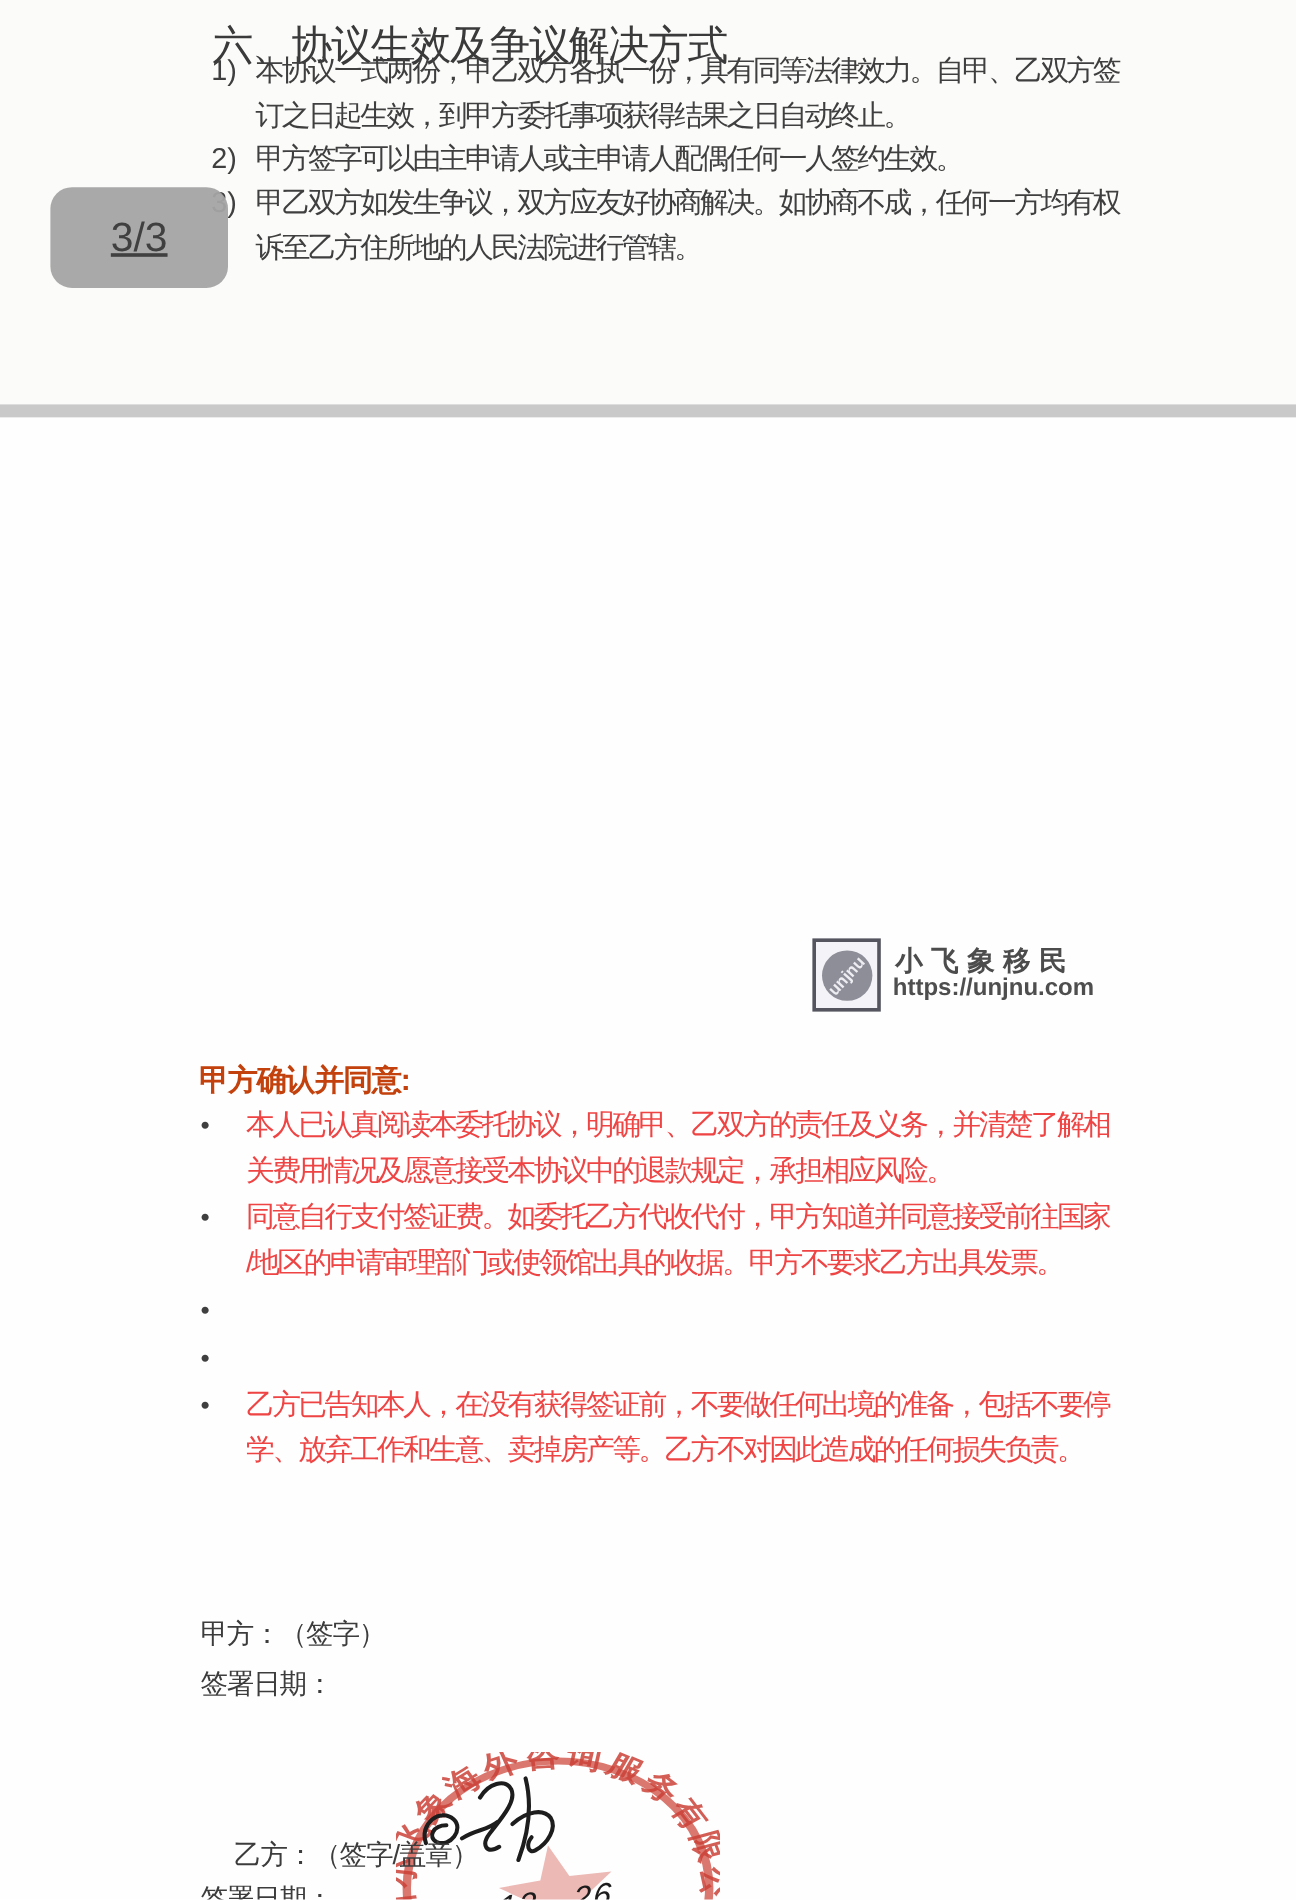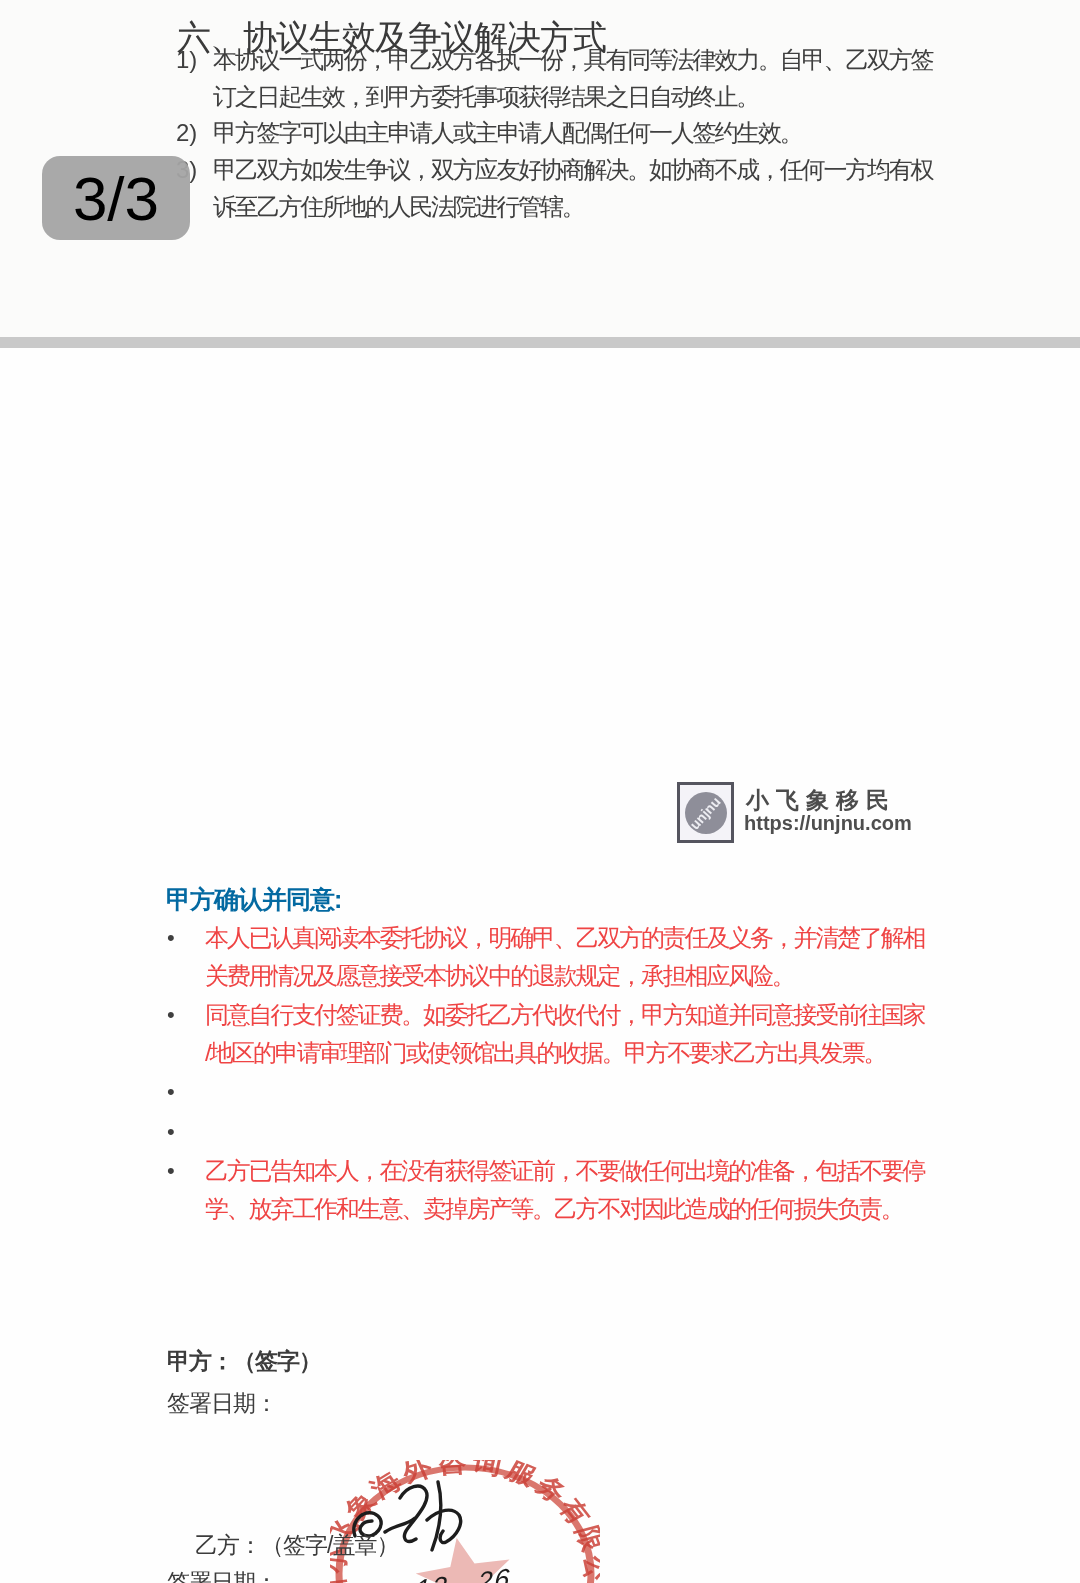--- a/index.html
+++ b/index.html
@@ -8,30 +8,30 @@
   .photo-top{position:absolute;left:0;top:0;width:1080px;height:337px;background:#fbfbfa;}
   .photo-divider{position:absolute;left:0;top:337px;width:1080px;height:11px;background:#c9c9c9;}
   .photo-bottom{position:absolute;left:0;top:348px;width:1080px;height:1235px;background:#fefefe;}
 
   .sec-heading{position:absolute;left:177px;top:15px;font-size:34px;font-weight:normal;color:#3a3a3a;letter-spacing:-1px;}
   .num-item{position:absolute;left:176px;width:790px;display:flex;align-items:flex-start;}
   .num-item .num{flex:0 0 37px;font-size:24px;color:#3f3f3f;}
   .num-item .txt{font-size:24px;color:#3f3f3f;letter-spacing:-2.2px;line-height:37px;white-space:pre-line;}
   .num-item .num{line-height:37px;}
   .page-badge{position:absolute;left:42px;top:156px;width:148px;height:84px;background:rgba(164,164,164,0.95);
-      border-radius:18px;color:#000000;font-size:62px;display:flex;align-items:center;justify-content:center;z-index:6;}
+      border-radius:18px;color:#404040;font-size:34px;display:flex;align-items:center;justify-content:center;z-index:6;text-decoration:underline;}
 
   .logo-box{position:absolute;left:677px;top:434px;width:57px;height:61px;background:#f4f3f8;
       border:3px solid #55555f;box-sizing:border-box;display:flex;align-items:center;justify-content:center;}
   .logo-circle{width:42px;height:42px;border-radius:50%;background:#8e8e99;display:flex;align-items:center;justify-content:center;}
   .logo-circle span{transform:rotate(-48deg);font-size:14px;font-weight:bold;color:#ededf2;letter-spacing:0px;}
   .logo-name{position:absolute;left:746px;top:437px;font-size:23px;font-weight:700;color:#4c4c4c;letter-spacing:7px;}
   .logo-url{position:absolute;left:744px;top:464px;font-size:20px;font-weight:bold;color:#4e4e4e;}
 
-  .confirm-heading{position:absolute;left:166px;top:535px;font-size:25px;font-weight:bold;color:#0369a1;letter-spacing:-1px;}
+  .confirm-heading{position:absolute;left:166px;top:535px;font-size:25px;font-weight:bold;color:#c2410c;letter-spacing:-1px;}
   .bullets{position:absolute;left:167px;top:571px;width:800px;}
   .bullet{display:flex;align-items:flex-start;margin-bottom:2px;}
   .bullet .mark{flex:0 0 38px;font-size:22px;color:#3f3f3f;line-height:37.5px;}
   .bullet .btxt{font-size:24px;color:#ef4444;letter-spacing:-2.2px;line-height:37.5px;white-space:pre-line;}
 
   .sign-label{position:absolute;font-size:23px;color:#3c3c3c;letter-spacing:-1px;z-index:4;}
   .stamp-wrap{position:absolute;left:330px;top:1112px;width:270px;height:270px;transform:scale(1,0.84);transform-origin:top left;z-index:2;}
   .signature{position:absolute;left:345px;top:1128px;z-index:3;}
   .hand-date{position:absolute;left:318px;top:1224px;font-size:27px;color:#1c1c1c;z-index:3;
       transform:rotate(-7deg) skewX(-10deg);font-style:italic;letter-spacing:2px;}
@@ -91,21 +91,21 @@
     <div class="bullet">
       <span class="mark">•</span>
     </div>
     <div class="bullet">
       <span class="mark">•</span>
       <span class="btxt">乙方已告知本人，在没有获得签证前，不要做任何出境的准备，包括不要停
 学、放弃工作和生意、卖掉房产等。乙方不对因此造成的任何损失负责。</span>
     </div>
   </div>
 
-  <div class="sign-label" style="left:167px;top:998px;font-weight:bold;">甲方：（签字）</div>
+  <div class="sign-label" style="left:167px;top:998px;">甲方：（签字）</div>
   <div class="sign-label" style="left:167px;top:1040px;">签署日期：</div>
 
   <div class="sign-label" style="left:167px;top:1182px;margin-left:28px;">乙方：（签字/盖章）</div>
   <div class="sign-label" style="left:167px;top:1219px;">签署日期：</div>
 
   <div class="stamp-wrap">
     <svg width="270" height="270" viewBox="0 0 270 270">
       <defs>
         <path id="arcTop" d="M 35.1 205 A 122 122 0 1 1 234.9 205" fill="none"></path>
         <path id="arcBottom" d="M 41 169.2 A 100 100 0 0 0 229 169.2" fill="none"></path>

